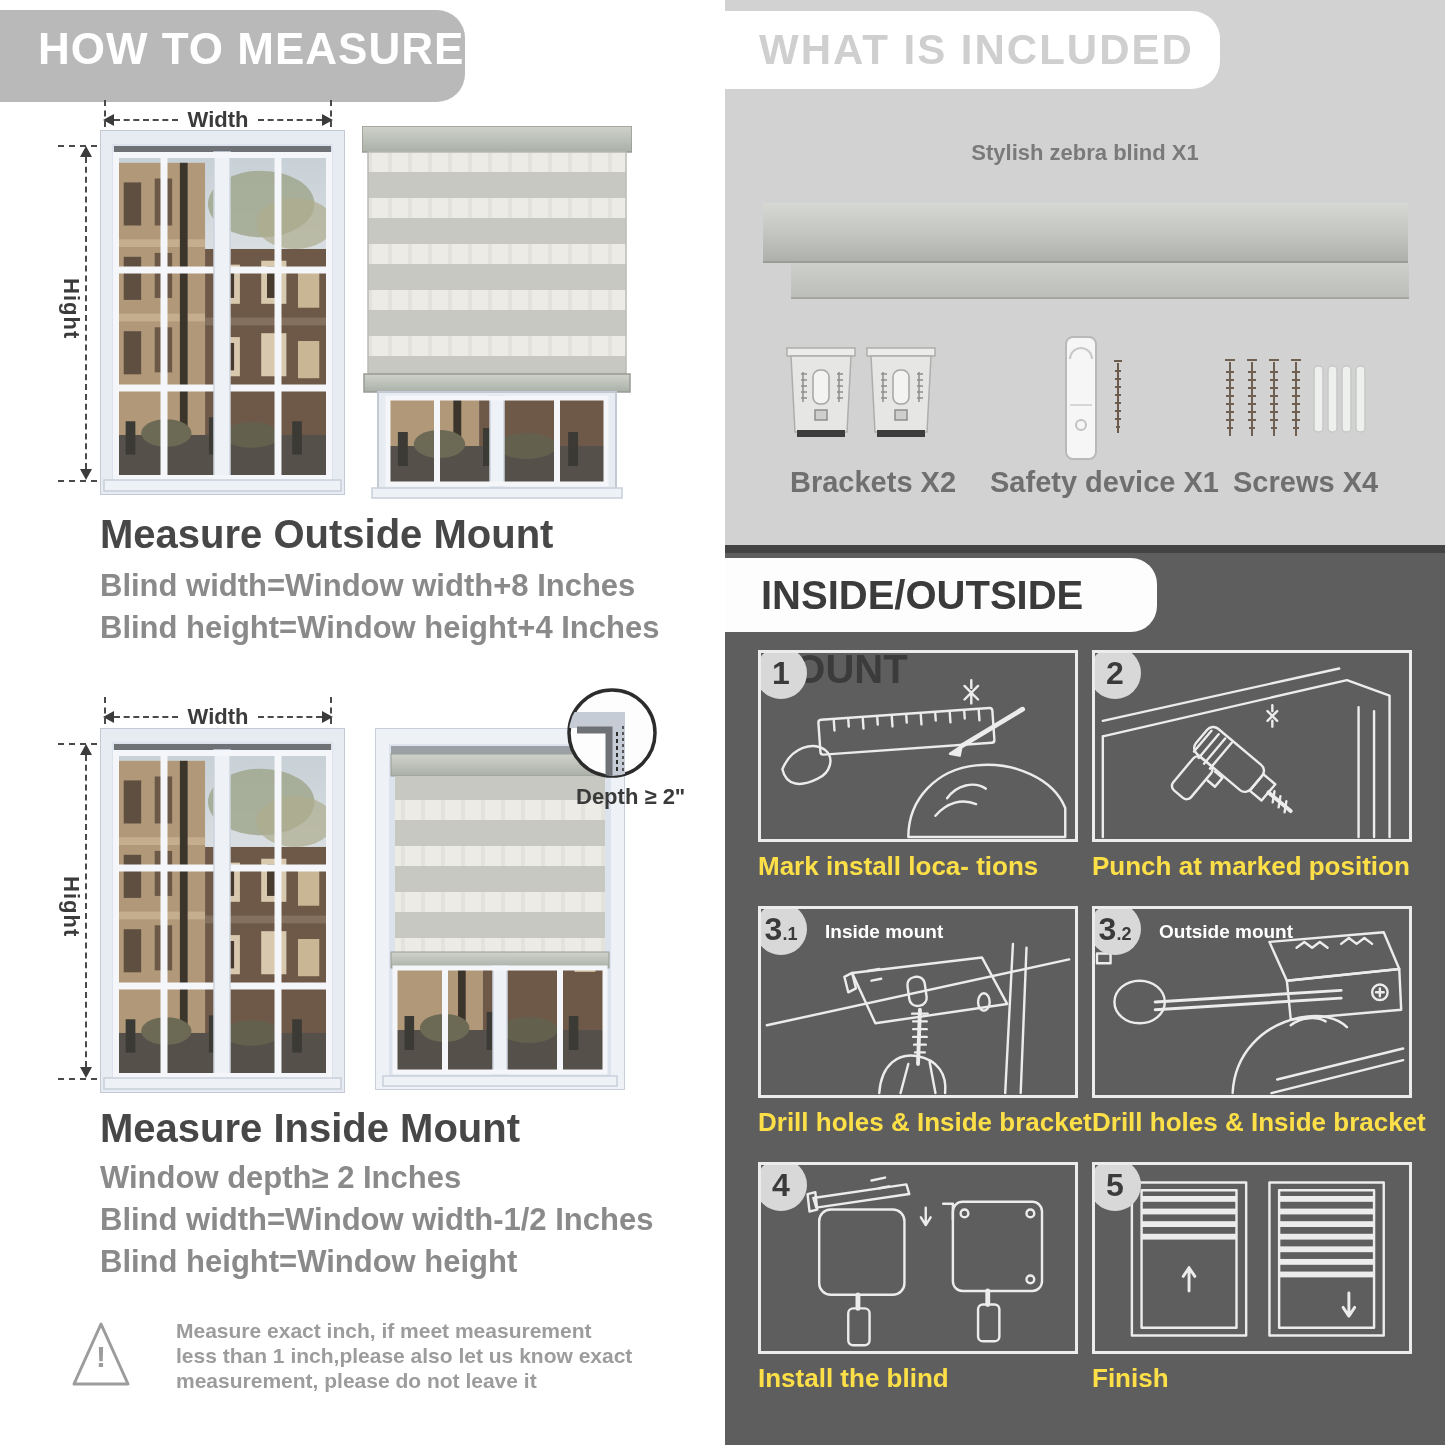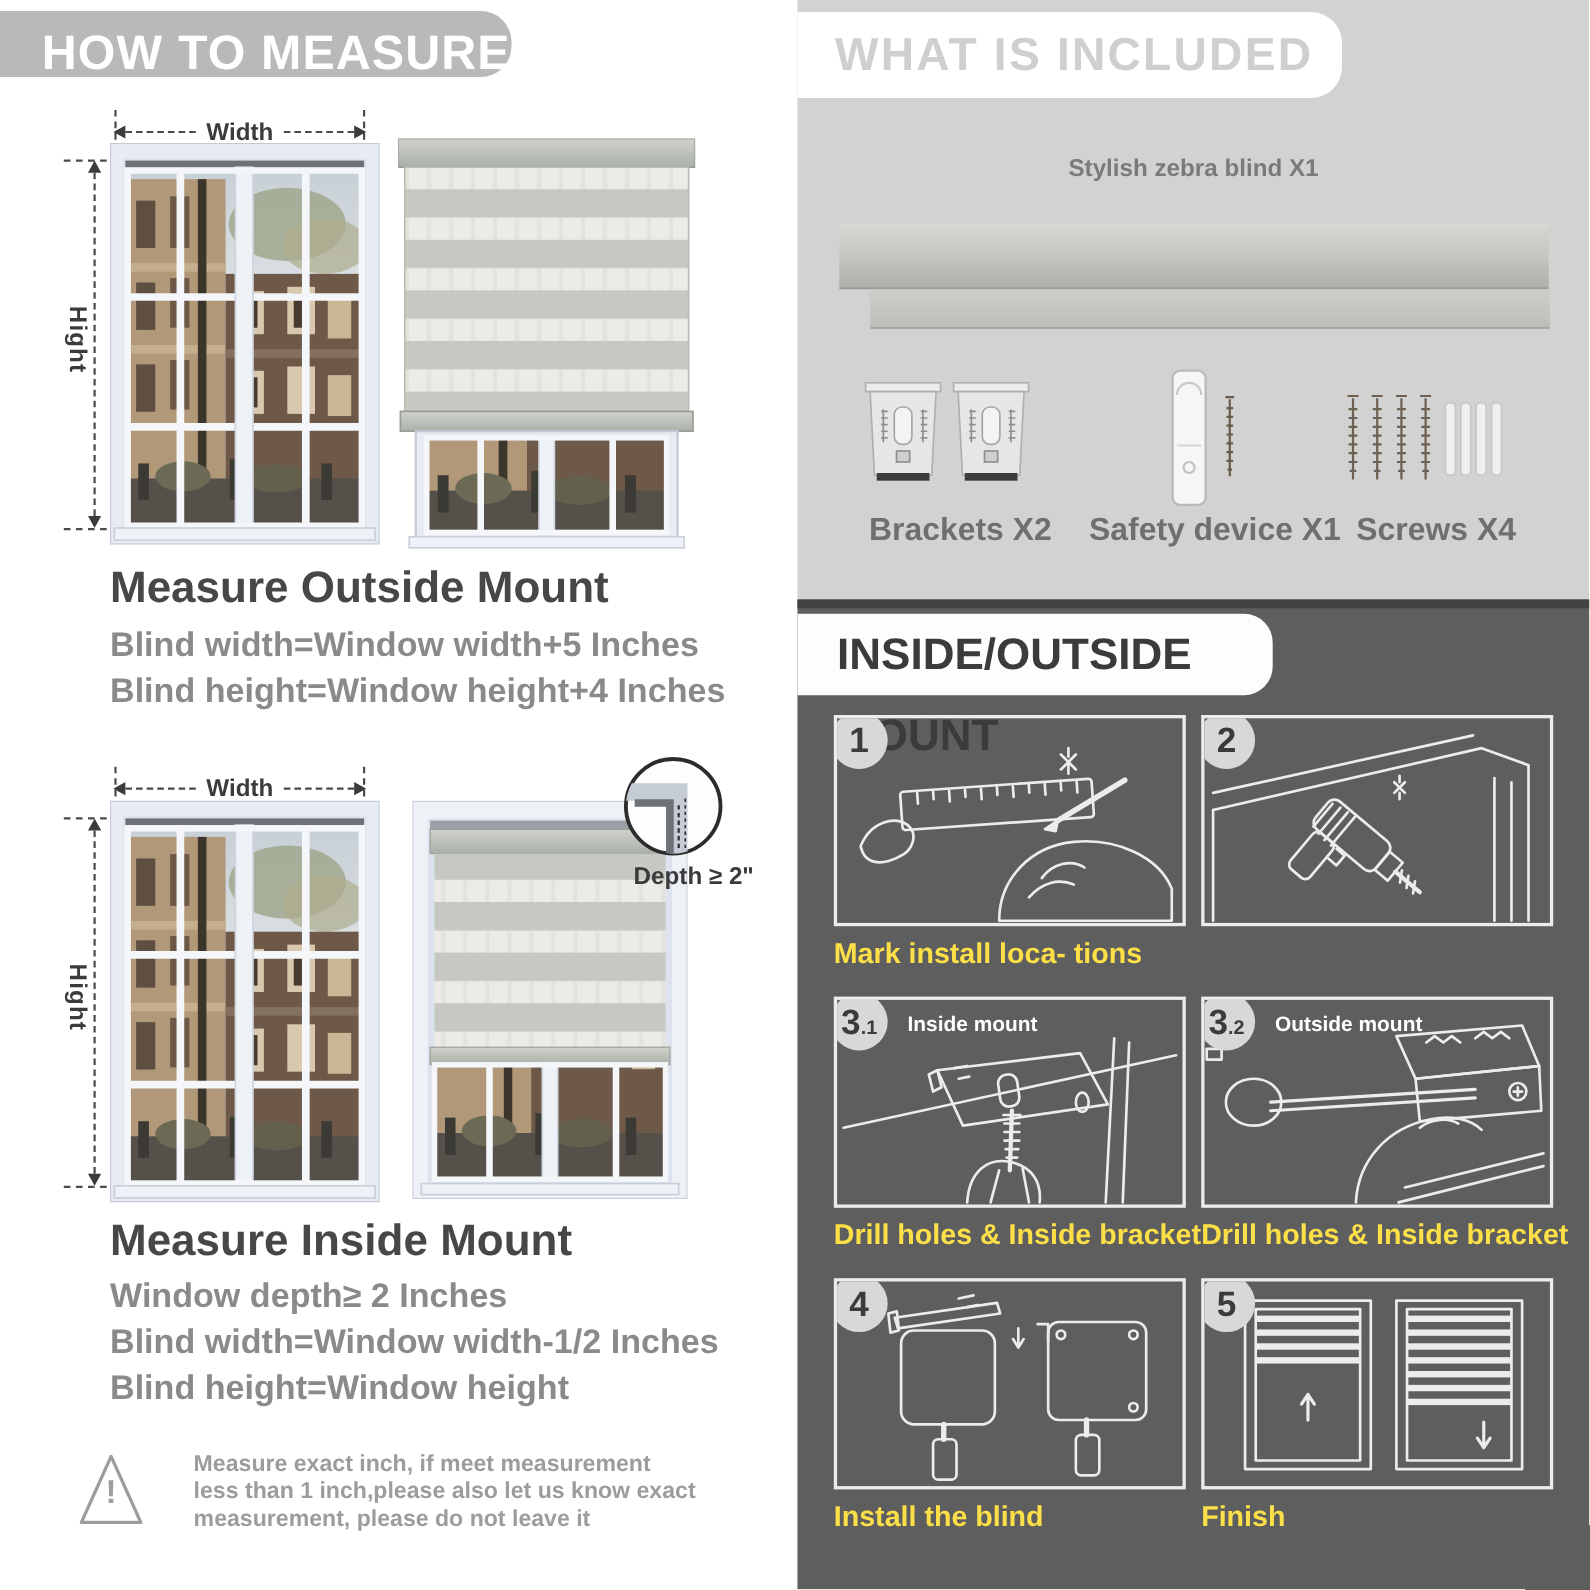--- a/index.html
+++ b/index.html
@@ -1,19 +1,19 @@
 <!DOCTYPE html>
 <html><head>
 <meta charset="utf-8">
 <style>
   html,body{margin:0;padding:0;background:#fff;}
   .canvas{position:relative;width:1445px;height:1445px;overflow:hidden;background:#fff;
           font-family:"Liberation Sans",sans-serif;}
   
-  .lheader{position:absolute;left:0;top:10px;width:465px;height:60px;background:#b9b9b9;
+  .lheader{position:absolute;left:0;top:10px;width:465px;height:92px;background:#b9b9b9;
            border-radius:0 28px 28px 0;color:#fff;font-weight:700;font-size:44px;
            line-height:78px;padding-left:38px;box-sizing:border-box;letter-spacing:1px;}
   .mheading{position:absolute;left:100px;color:#474747;font-weight:700;font-size:40px;white-space:nowrap;}
   .mline{position:absolute;left:100px;color:#8a8a8a;font-weight:700;font-size:31px;white-space:nowrap;}
   .dimlabel{color:#3b3b3b;font-weight:700;font-size:22px;}
   
   .warrow{position:absolute;display:flex;align-items:center;height:24px;}
   .warrow .dash{flex:1;border-top:2px dashed #4a4a4a;height:0;}
   .warrow .ah{width:0;height:0;border-top:6px solid transparent;border-bottom:6px solid transparent;}
   .warrow .ah.left{border-right:11px solid #3b3b3b;}
@@ -184,21 +184,21 @@
         <line x1="75" y1="272" x2="75" y2="358"></line>
           <line x1="195" y1="272" x2="195" y2="358"></line>
       </g>
       <rect x="128" y="270" width="14" height="90" fill="#eef1f6" stroke="#cdd4de" stroke-width="1.5"></rect>
       <rect x="26" y="272" width="218" height="86" fill="none" stroke="#f4f6f9" stroke-width="5"></rect>
       <rect x="10" y="362" width="250" height="10" fill="#eef1f5" stroke="#c9cfda" stroke-width="1.5"></rect>
     </svg>
   </div>
 
   <div class="mheading" style="top:512px;">Measure Outside Mount</div>
-  <div class="mline" style="top:568px;">Blind width=Window width+5 Inches</div>
+  <div class="mline" style="top:568px;">Blind width=Window width+8 Inches</div>
   <div class="mline" style="top:610px;">Blind height=Window height+4 Inches</div>
 
   
   <div style="position:absolute;left:0;top:0;">
     <div class="warrow" style="left:103px;top:705px;width:230px;">
       <span class="ah left"></span>
       <span class="dash"></span>
       <span class="dimlabel">Width</span>
       <span class="dash"></span>
       <span class="ah right"></span>
@@ -394,20 +394,21 @@
             <rect x="104" y="138" width="24" height="44" rx="6"></rect>
             <path d="M130,140 h10 v12 h-10"></path>
             <path d="M100,110 v28 M108,108 v32 M116,107 v34 M124,106 v35"></path>
           </g>
         </svg>
         <div class="badge">
           <span class="num">2</span><span class="sub"></span>
         </div>
       </div>
       <div class="stepcap" style="left:33px;top:306px;">Mark install loca- tions</div>
+      <div class="stepcap" style="left:367px;top:306px;">Punch at  marked position</div>
 
       <div class="stepbox" style="left:33px;top:361px;">
         <svg class="stepart" viewBox="0 0 320 192" fill="none" stroke="#ececec" stroke-width="2.5" stroke-linecap="round" stroke-linejoin="round">
           <path d="M4,120 L316,52 M250,190 L258,36 M266,190 L272,40"></path>
           <polygon points="92,66 226,50 252,98 116,118"></polygon>
           <path d="M84,70 L92,66 L96,82 L88,86 Z"></path>
           <rect x="150" y="70" width="18" height="30" rx="8" transform="rotate(-8 159 85)"></rect>
           <ellipse cx="228" cy="96" rx="6" ry="9"></ellipse>
           <path d="M108,64 l12,-2 M112,74 l10,-2"></path>
           <line x1="162" y1="104" x2="160" y2="160" stroke-width="4"></line>

